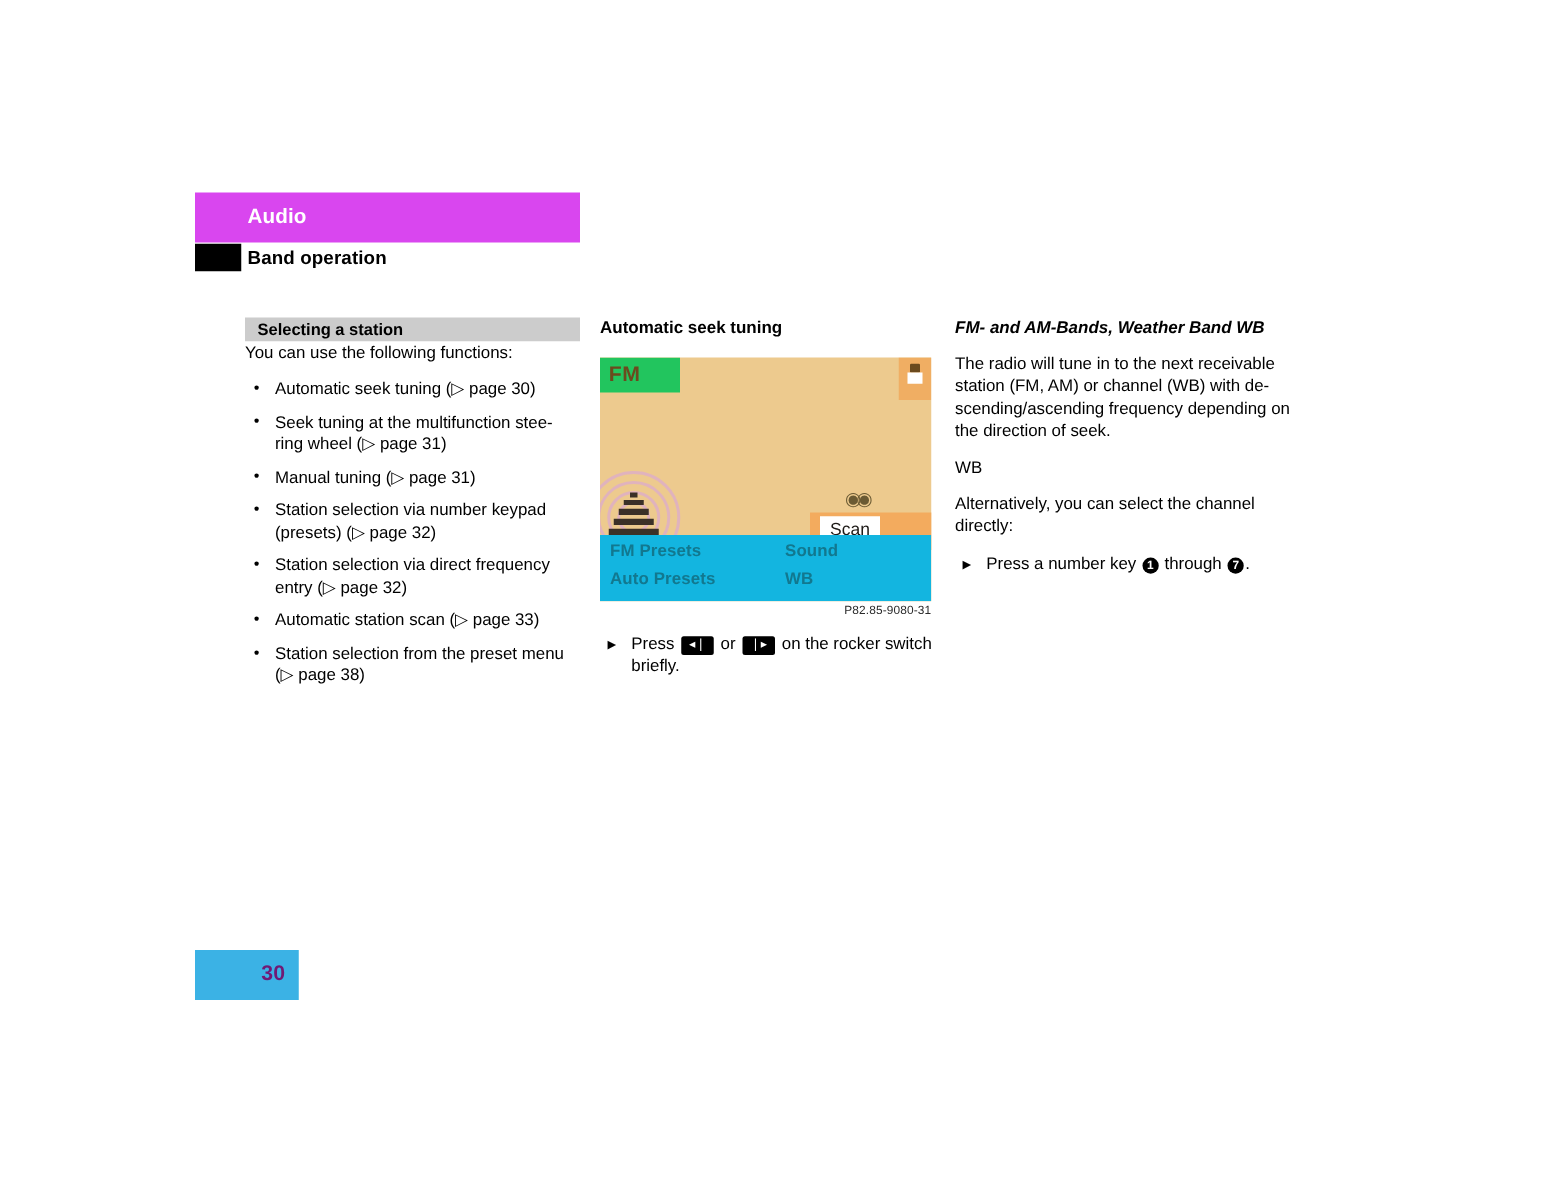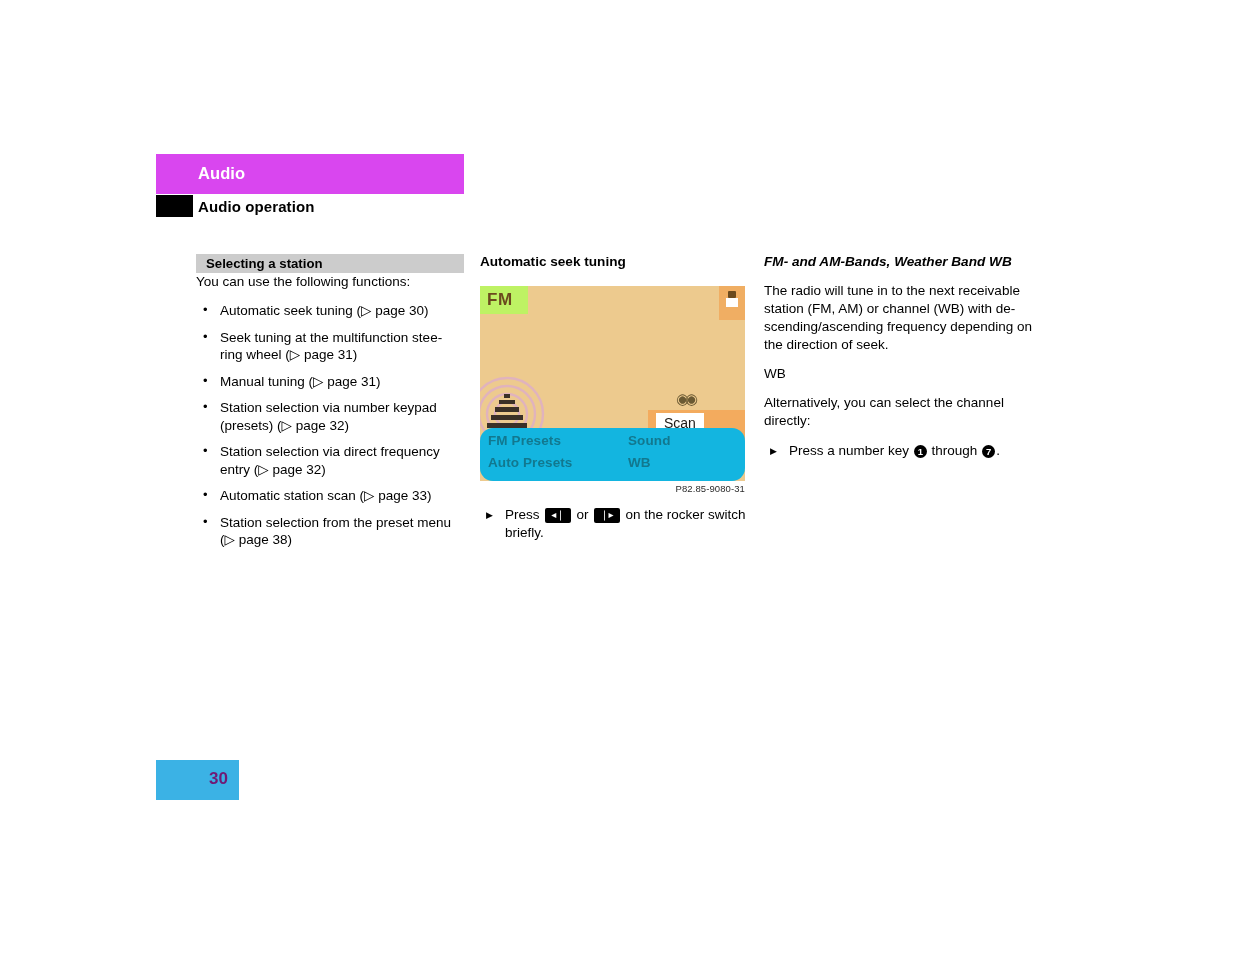--- a/index.html
+++ b/index.html
@@ -127,22 +127,22 @@
   .radio-display {
     position: relative;
     width: 265px;
     height: 195px;
     background: #edca8e;
     overflow: hidden;
   }
   .rd-fm-badge {
     position: absolute;
     left: 0; top: 0;
-    width: 48px; height: 28px;
-    background: #bef264;
+    width: 64px; height: 28px;
+    background: #22c55e;
   }
   .rd-fm-badge span {
     position: absolute;
     left: 7px; top: 4px;
     font-size: 17px;
     font-weight: bold;
     color: #6b4a1e;
     letter-spacing: .5px;
   }
   .rd-corner-badge {
@@ -203,21 +203,20 @@
     background: #ffffff;
     padding: 2px 8px 3px 8px;
     font-size: 14px;
     color: #1d1a17;
   }
   .rd-menu {
     position: absolute;
     left: 0; bottom: 0;
     width: 265px; height: 53px;
     background: #13b5e0;
-    border-radius: 13px;
   }
   .rd-menu .mi {
     position: absolute;
     font-size: 13.5px;
     font-weight: bold;
     color: #12788f;
     letter-spacing: .1px;
   }
   .mi-r1c1 { left: 8px;   top: 5px;  }
   .mi-r2c1 { left: 8px;   top: 27px; }
@@ -296,21 +295,21 @@
 </style>
 </head>
 <body>
 
 <div class="page">
 
   <div class="header-bar">
     <div class="header-title">Audio</div>
   </div>
   <div class="header-tab"></div>
-  <div class="header-sub">Audio operation</div>
+  <div class="header-sub">Band operation</div>
 
   <div class="col col-left">
     <div class="section-bar">Selecting a station</div>
     <p class="body-text">You can use the following functions:</p>
     <ul class="fn-list">
       <li>Automatic seek tuning (▷ page 30)</li>
       <li>Seek tuning at the multifunction stee-ring wheel (▷ page 31)</li>
       <li>Manual tuning (▷ page 31)</li>
       <li>Station selection via number keypad (presets) (▷ page 32)</li>
       <li>Station selection via direct frequency entry (▷ page 32)</li>

